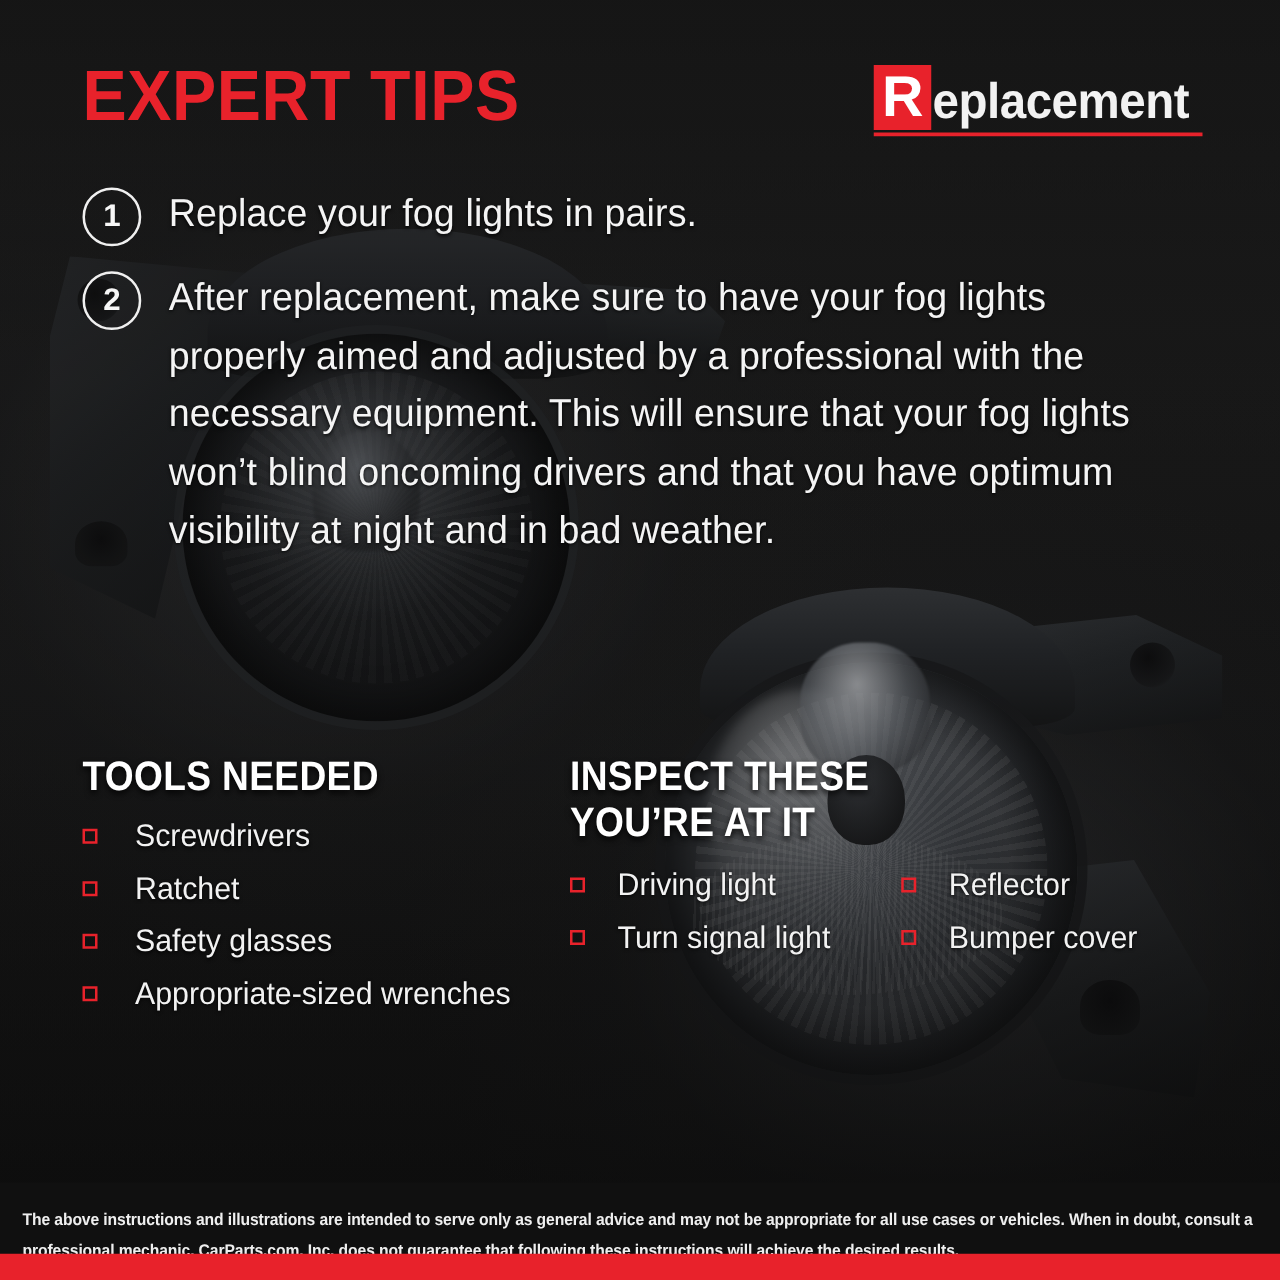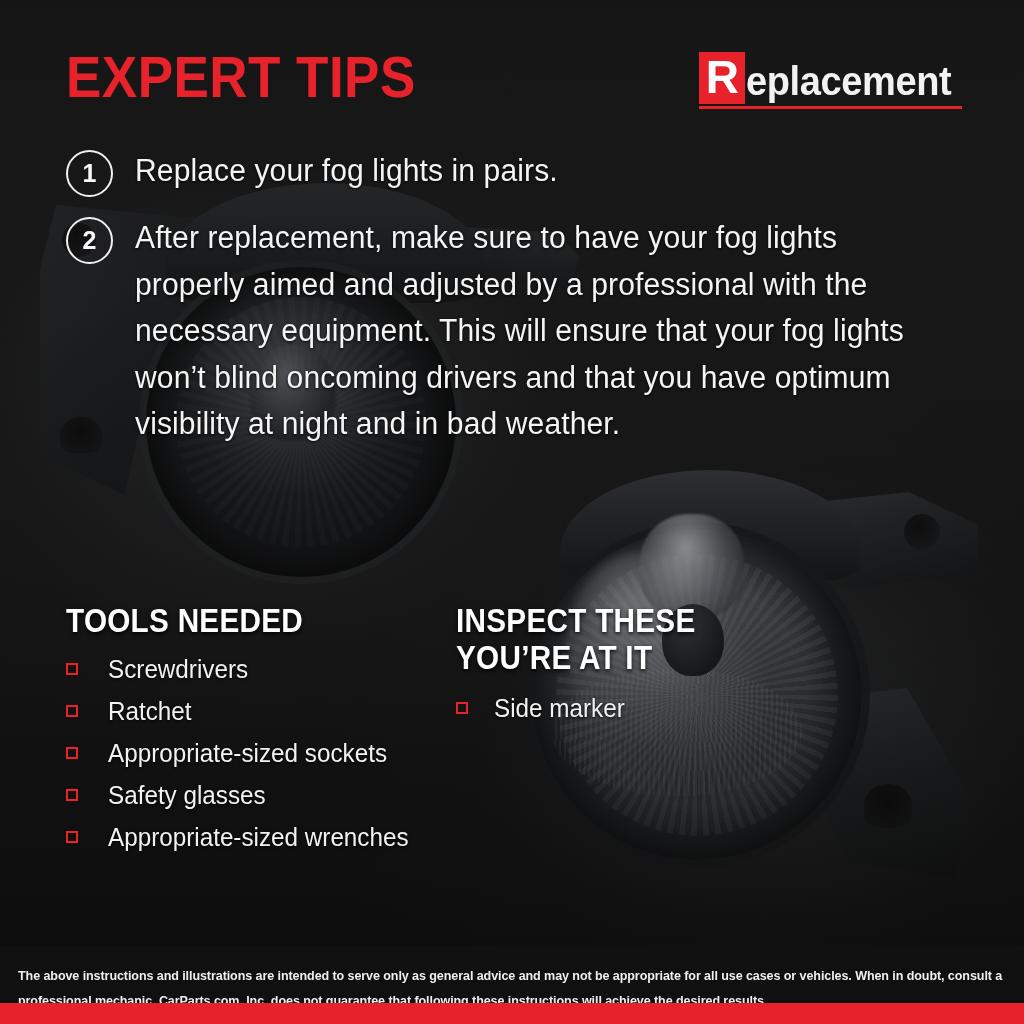--- a/index.html
+++ b/index.html
@@ -312,46 +312,54 @@
           <li>
               <span class="box"></span>
               <span class="chk-label">Screwdrivers</span>
             </li>
           <li>
               <span class="box"></span>
               <span class="chk-label">Ratchet</span>
             </li>
           <li>
               <span class="box"></span>
-              <span class="chk-label">Appropriate-sized sockets</span>
-            </li>
-          <li>
-              <span class="box"></span>
               <span class="chk-label">Safety glasses</span>
             </li>
           <li>
               <span class="box"></span>
               <span class="chk-label">Appropriate-sized wrenches</span>
             </li>
         </ul>
       </div>
 
       <div class="col-inspect">
         <div class="sec-head two-line">
           <div>INSPECT THESE</div>
           <div>YOU’RE AT IT</div>
         </div>
         <div class="inspect-grid">
           <ul class="chk">
             <li>
                 <span class="box"></span>
-                <span class="chk-label">Side marker</span>
+                <span class="chk-label">Driving light</span>
+              </li>
+            <li>
+                <span class="box"></span>
+                <span class="chk-label">Turn signal light</span>
               </li>
           </ul>
           <ul class="chk">
+            <li>
+                <span class="box"></span>
+                <span class="chk-label">Reflector</span>
+              </li>
+            <li>
+                <span class="box"></span>
+                <span class="chk-label">Bumper cover</span>
+              </li>
           </ul>
         </div>
       </div>
 
     </div>
 
     <div class="footer">
       <p>The above instructions and illustrations are intended to serve only as general advice and may not be appropriate for all use cases or vehicles. When in doubt, consult a professional mechanic. CarParts.com, Inc. does not guarantee that following these instructions will achieve the desired results.</p>
     </div>
     <div class="redbar"></div>

